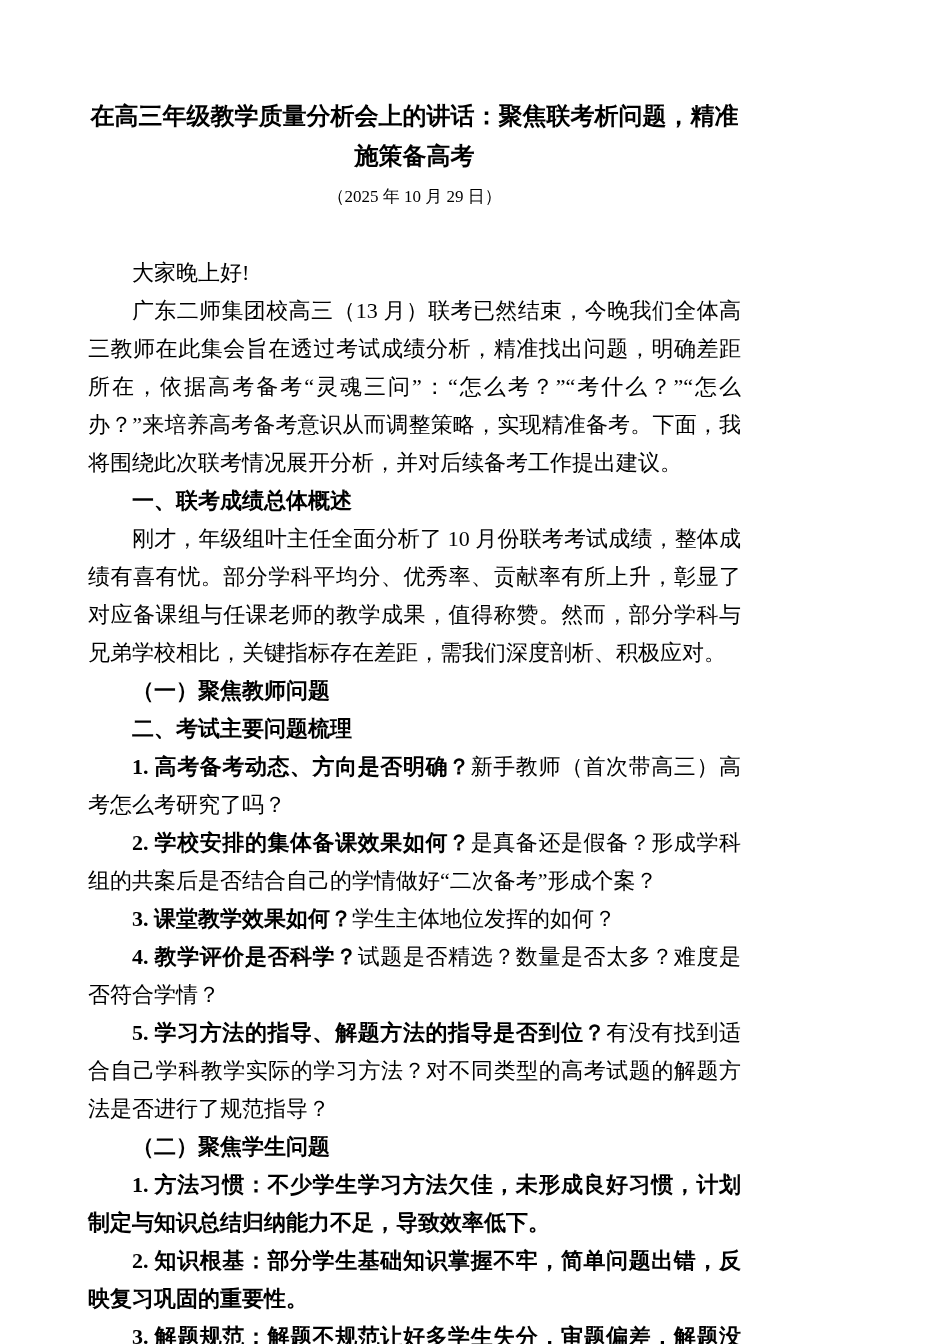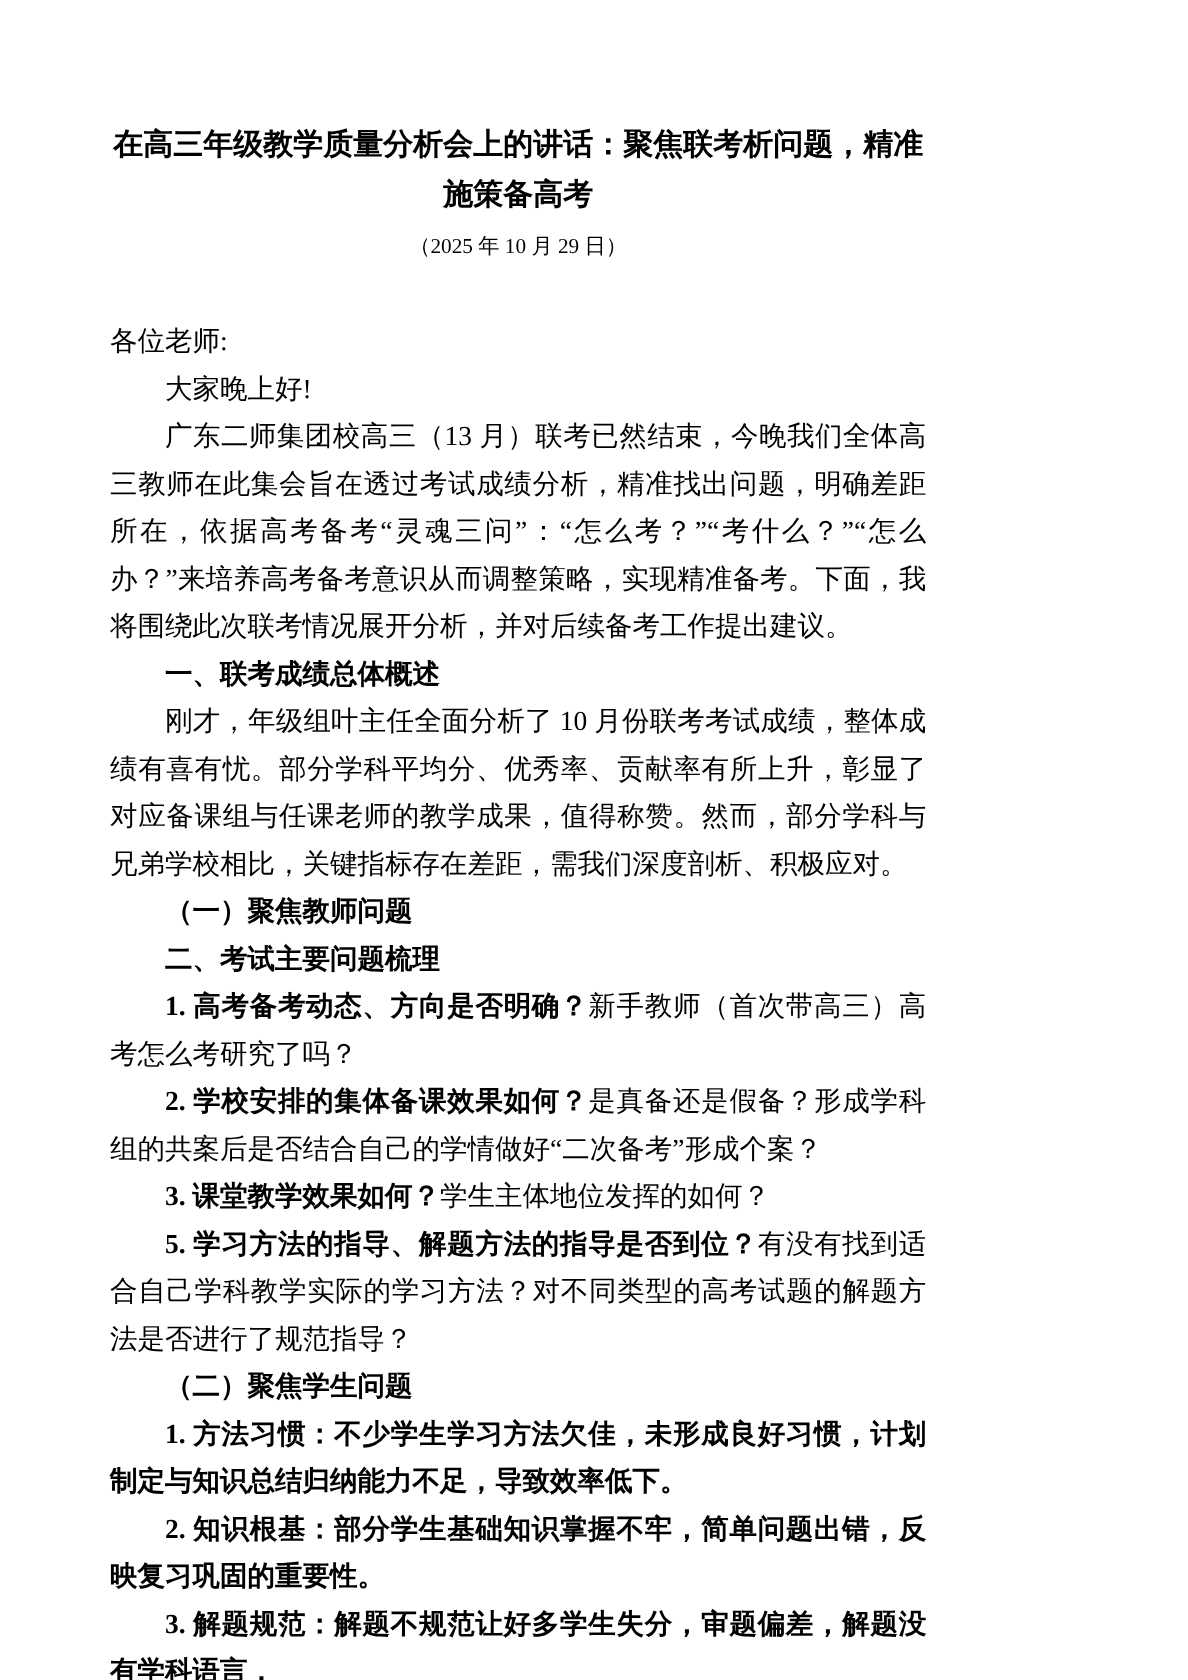--- a/index.html
+++ b/index.html
@@ -62,29 +62,29 @@
     font-weight: bold;
   }
 </style>
 </head>
 <body>
 
 <div class="page">
   <h1 class="title">在高三年级教学质量分析会上的讲话：聚焦联考析问题，精准施策备高考</h1>
   <div class="date">（2025 年 10 月 29 日）</div>
   <div class="doc-body">
-      <p class="block salutation"><span>各位老师:</span></p>
       <p class="block para"><span>大家晚上好!</span></p>
       <p class="block para"><span>广东二师集团校高三（13 月）联考已然结束，今晚我们全体高三教师在此集会旨在透过考试成绩分析，精准找出问题，明确差距所在，依据高考备考“灵魂三问”：“怎么考？”“考什么？”“怎么办？”来培养高考备考意识从而调整策略，实现精准备考。下面，我将围绕此次联考情况展开分析，并对后续备考工作提出建议。</span></p>
       <p class="block heading1"><span class="run-b">一、联考成绩总体概述</span></p>
       <p class="block para"><span>刚才，年级组叶主任全面分析了 10 月份联考考试成绩，整体成绩有喜有忧。部分学科平均分、优秀率、贡献率有所上升，彰显了对应备课组与任课老师的教学成果，值得称赞。然而，部分学科与兄弟学校相比，关键指标存在差距，需我们深度剖析、积极应对。</span></p>
       <p class="block heading2"><span class="run-b">（一）聚焦教师问题</span></p>
       <p class="block heading1"><span class="run-b">二、考试主要问题梳理</span></p>
       <p class="block para"><span class="run-b">1. 高考备考动态、方向是否明确？</span><span>新手教师（首次带高三）高考怎么考研究了吗？</span></p>
       <p class="block para"><span class="run-b">2. 学校安排的集体备课效果如何？</span><span>是真备还是假备？形成学科组的共案后是否结合自己的学情做好“二次备考”形成个案？</span></p>
       <p class="block para"><span class="run-b">3. 课堂教学效果如何？</span><span>学生主体地位发挥的如何？</span></p>
+      <p class="block para"><span class="run-b">4. 教学评价是否科学？</span><span>试题是否精选？数量是否太多？难度是否符合学情？</span></p>
       <p class="block para"><span class="run-b">5. 学习方法的指导、解题方法的指导是否到位？</span><span>有没有找到适合自己学科教学实际的学习方法？对不同类型的高考试题的解题方法是否进行了规范指导？</span></p>
       <p class="block heading2"><span class="run-b">（二）聚焦学生问题</span></p>
       <p class="block para"><span class="run-b">1. 方法习惯：不少学生学习方法欠佳，未形成良好习惯，计划制定与知识总结归纳能力不足，导致效率低下。</span></p>
       <p class="block para"><span class="run-b">2. 知识根基：部分学生基础知识掌握不牢，简单问题出错，反映复习巩固的重要性。</span></p>
       <p class="block para"><span class="run-b">3. 解题规范：解题不规范让好多学生失分，审题偏差，解题没有学科语言，</span></p>
     </div>
 </div>
 
 </body></html>

